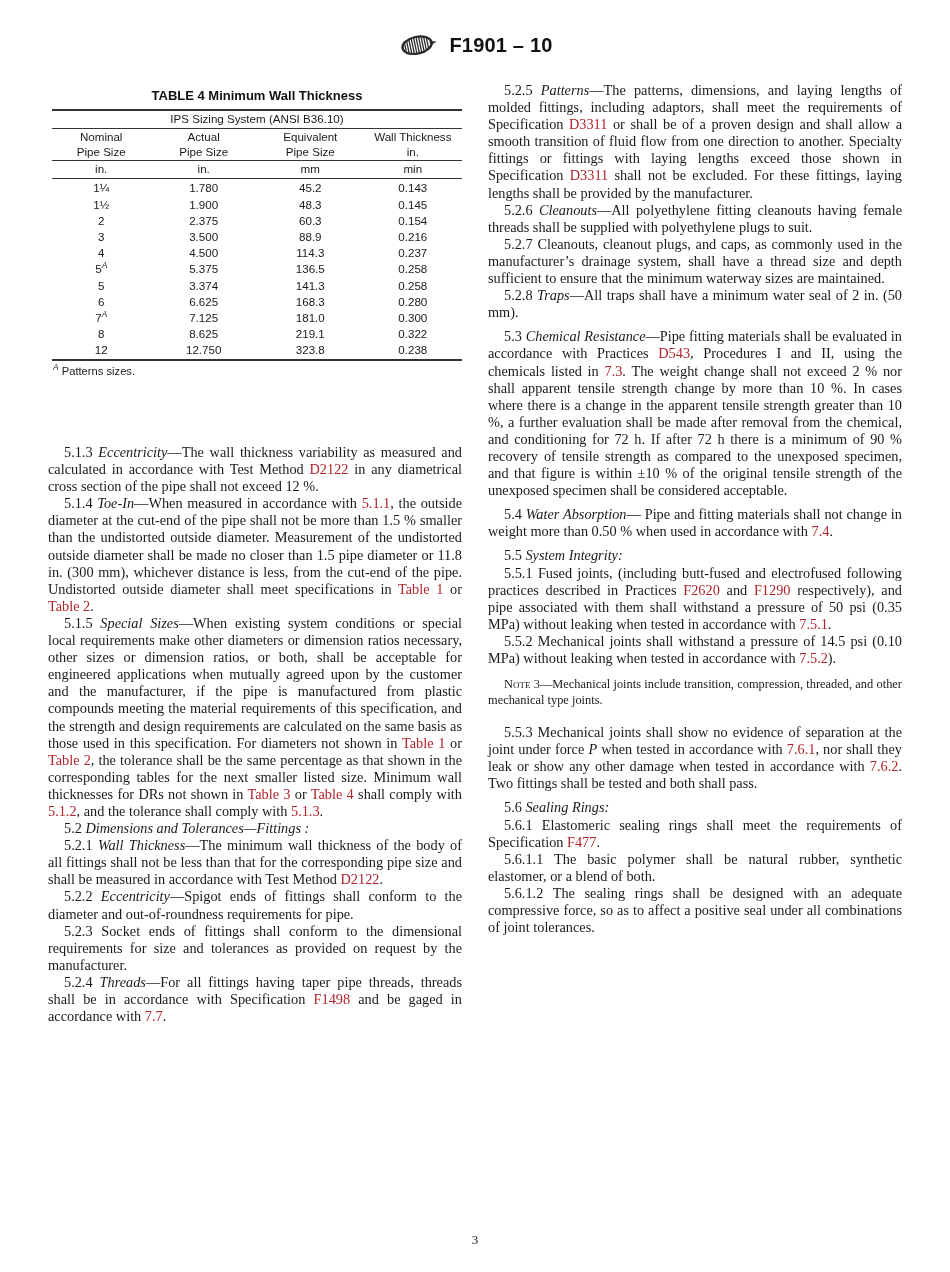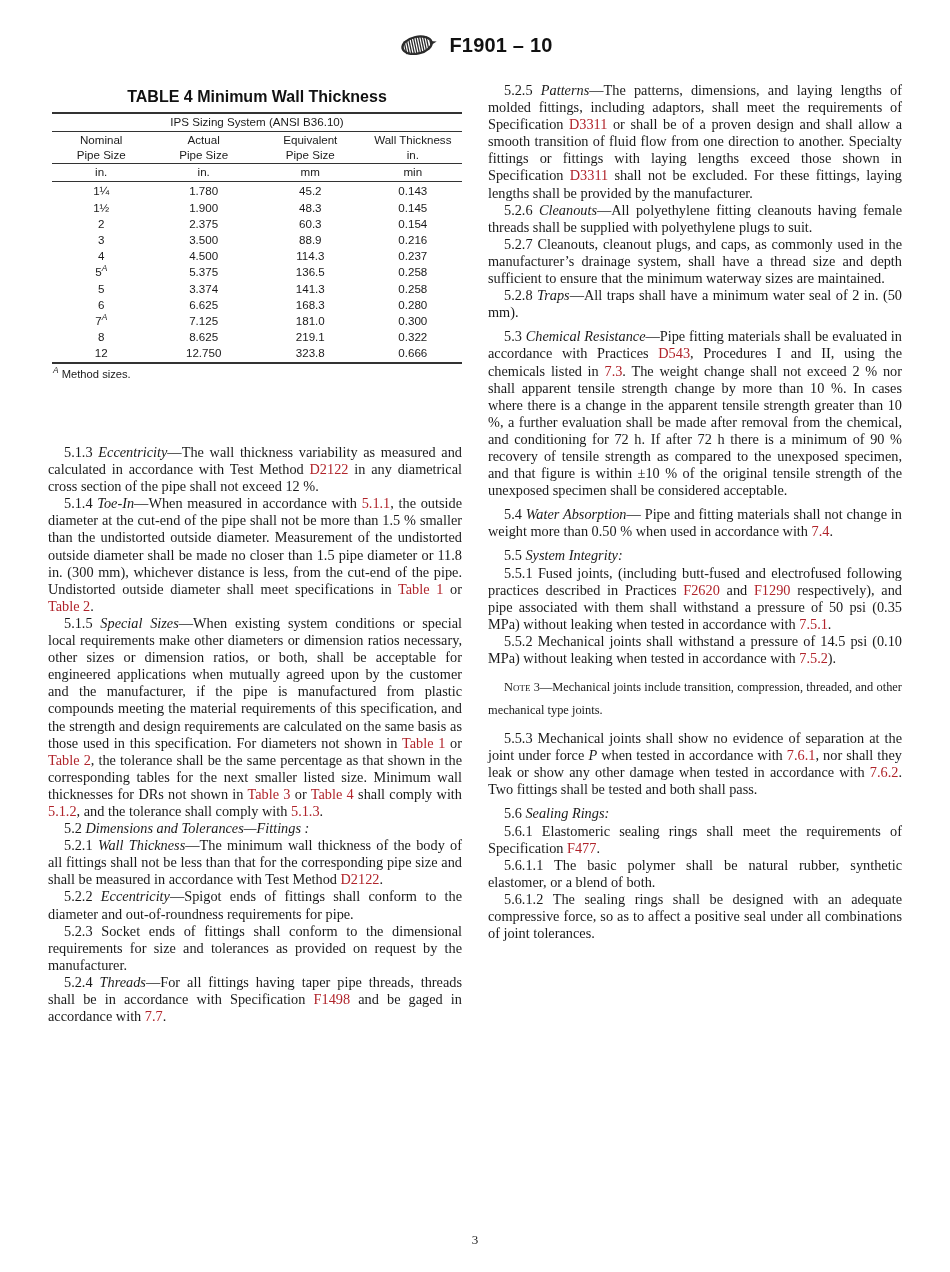--- a/index.html
+++ b/index.html
@@ -66,40 +66,40 @@
     margin: 0;
     text-indent: 16px;
     text-align: justify;
   }
   p.para.no-indent { text-indent: 0; }
 
   .it { font-style: italic; }
   .lnk { color: #b0232a; }
 
   .note {
-    margin: 9px 0 8px 0;
+    margin: 9px 0 16px 0;
     font-size: 12.4px;
-    line-height: 23px;
+    line-height: 16px;
     text-indent: 16px;
     text-align: justify;
   }
   .note .note-label {
     font-variant: small-caps;
   }
 
   
   .table-wrap {
     position: absolute;
     top: 88px;
     left: 52px;
     width: 410px;
     font-family: "Liberation Sans", sans-serif;
   }
   .table-title {
-    font-size: 16px;
+    font-size: 13px;
     font-weight: bold;
     text-align: center;
     margin-bottom: 6px;
     color: #111;
   }
   table.t4 {
     width: 100%;
     border-collapse: collapse;
     font-size: 11.6px;
     color: #1a1a1a;
@@ -289,30 +289,30 @@
           <tr class="data-row">
             <td>8</td>
             <td>8.625</td>
             <td>219.1</td>
             <td>0.322</td>
           </tr>
           <tr class="data-row">
             <td>12</td>
             <td>12.750</td>
             <td>323.8</td>
-            <td>0.666</td>
+            <td>0.238</td>
           </tr>
           <tr class="last-rule">
             <td colspan="4"></td>
           </tr>
       </tbody>
     </table>
     <div class="table-footnote">
       <sup>A</sup>
-      <span>Method sizes.</span>
+      <span>Patterns sizes.</span>
     </div>
   </div>
 
   <div class="col col-left" id="col-left" style="top: 444px;">
       <p class="para" id="para-5-1-3"><span>5.1.3 </span><span class="it">Eccentricity</span><span>—The wall thickness variability as measured and calculated in accordance with Test Method </span><span class="lnk">D2122</span><span> in any diametrical cross section of the pipe shall not exceed 12 %.</span></p>
       <p class="para" id="para-5-1-4"><span>5.1.4 </span><span class="it">Toe-In</span><span>—When measured in accordance with </span><span class="lnk">5.1.1</span><span>, the outside diameter at the cut-end of the pipe shall not be more than 1.5 % smaller than the undistorted outside diameter. Measurement of the undistorted outside diameter shall be made no closer than 1.5 pipe diameter or 11.8 in. (300 mm), whichever distance is less, from the cut-end of the pipe. Undistorted outside diameter shall meet specifications in </span><span class="lnk">Table 1</span><span> or </span><span class="lnk">Table 2</span><span>.</span></p>
       <p class="para" id="para-5-1-5"><span>5.1.5 </span><span class="it">Special Sizes</span><span>—When existing system conditions or special local requirements make other diameters or dimension ratios necessary, other sizes or dimension ratios, or both, shall be acceptable for engineered applications when mutually agreed upon by the customer and the manufacturer, if the pipe is manufactured from plastic compounds meeting the material requirements of this specification, and the strength and design requirements are calculated on the same basis as those used in this specification. For diameters not shown in </span><span class="lnk">Table 1</span><span> or </span><span class="lnk">Table 2</span><span>, the tolerance shall be the same percentage as that shown in the corresponding tables for the next smaller listed size. Minimum wall thicknesses for DRs not shown in </span><span class="lnk">Table 3</span><span> or </span><span class="lnk">Table 4</span><span> shall comply with </span><span class="lnk">5.1.2</span><span>, and the tolerance shall comply with </span><span class="lnk">5.1.3</span><span>.</span></p>
       <p class="para" id="para-5-2"><span>5.2 </span><span class="it">Dimensions and Tolerances—Fittings :</span></p>
       <p class="para" id="para-5-2-1"><span>5.2.1 </span><span class="it">Wall Thickness</span><span>—The minimum wall thickness of the body of all fittings shall not be less than that for the corresponding pipe size and shall be measured in accordance with Test Method </span><span class="lnk">D2122</span><span>.</span></p>
       <p class="para" id="para-5-2-2"><span>5.2.2 </span><span class="it">Eccentricity</span><span>—Spigot ends of fittings shall conform to the diameter and out-of-roundness requirements for pipe.</span></p>

